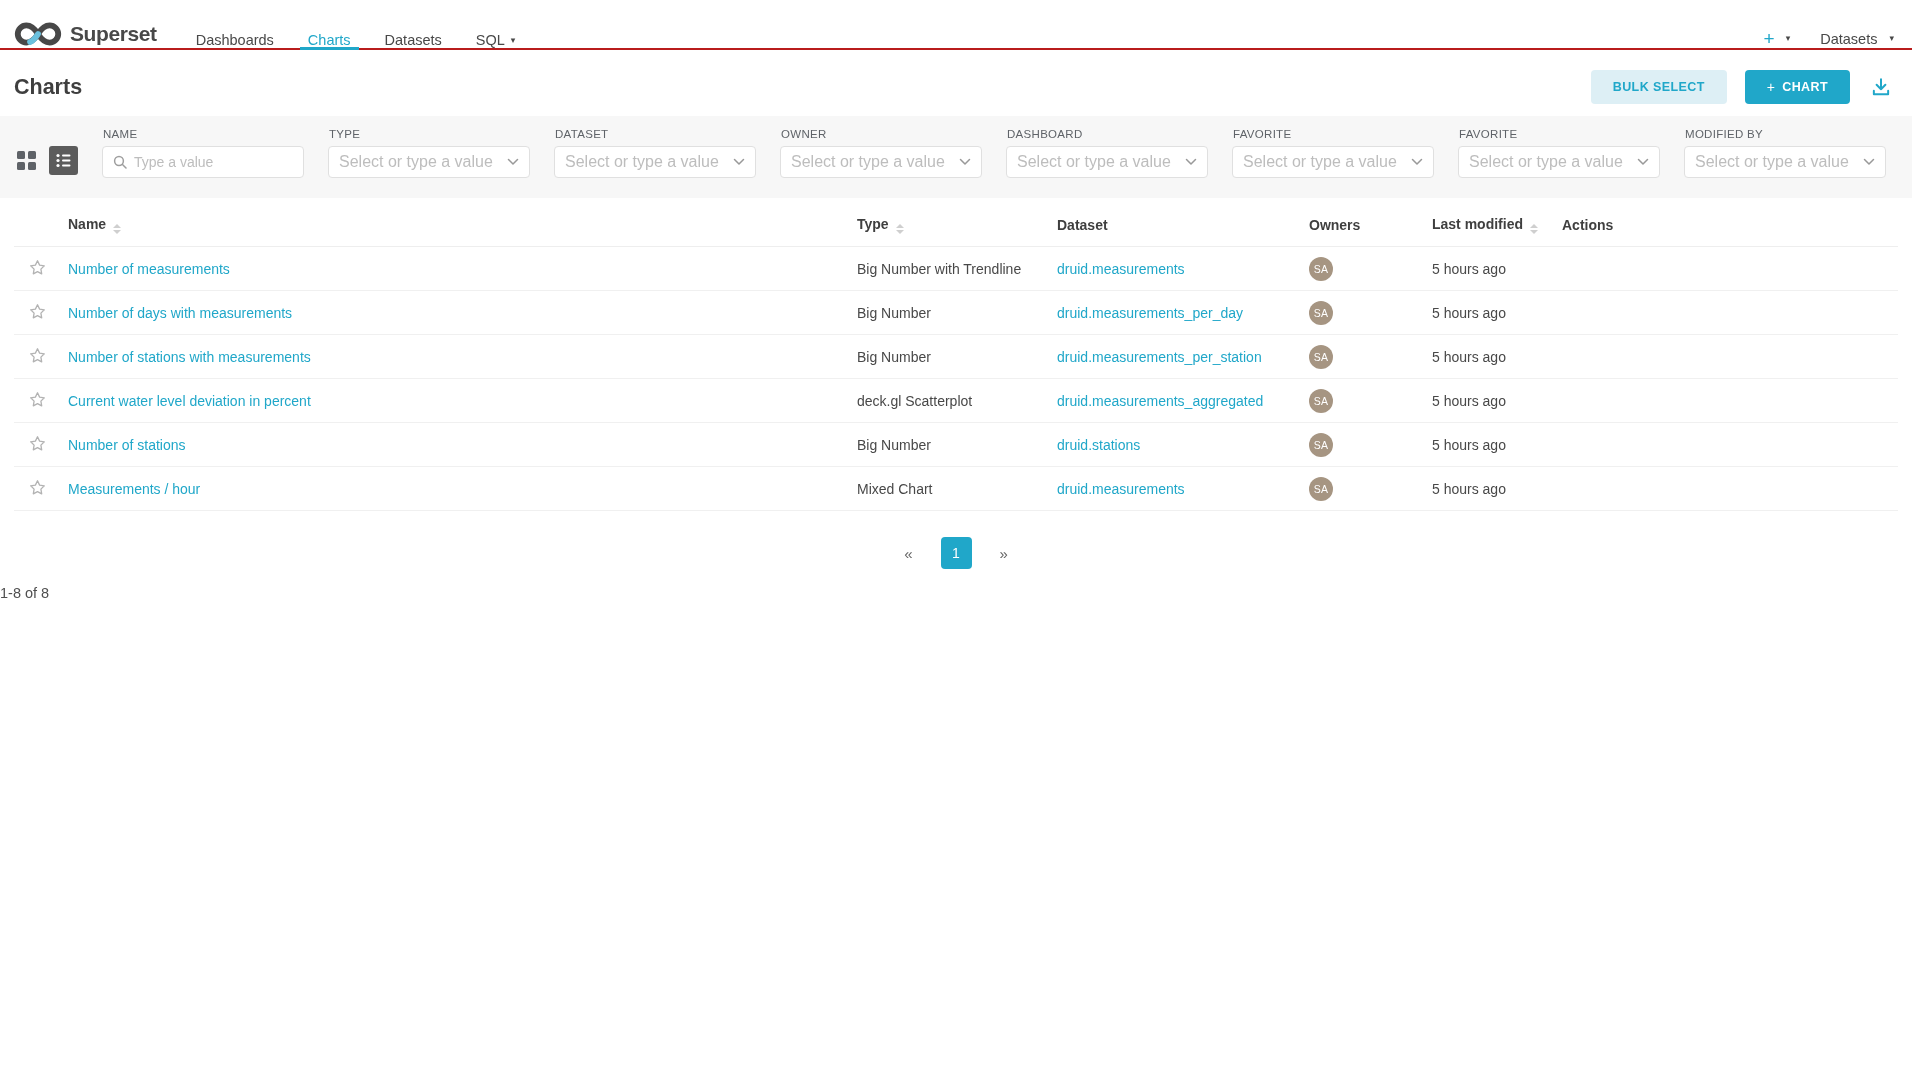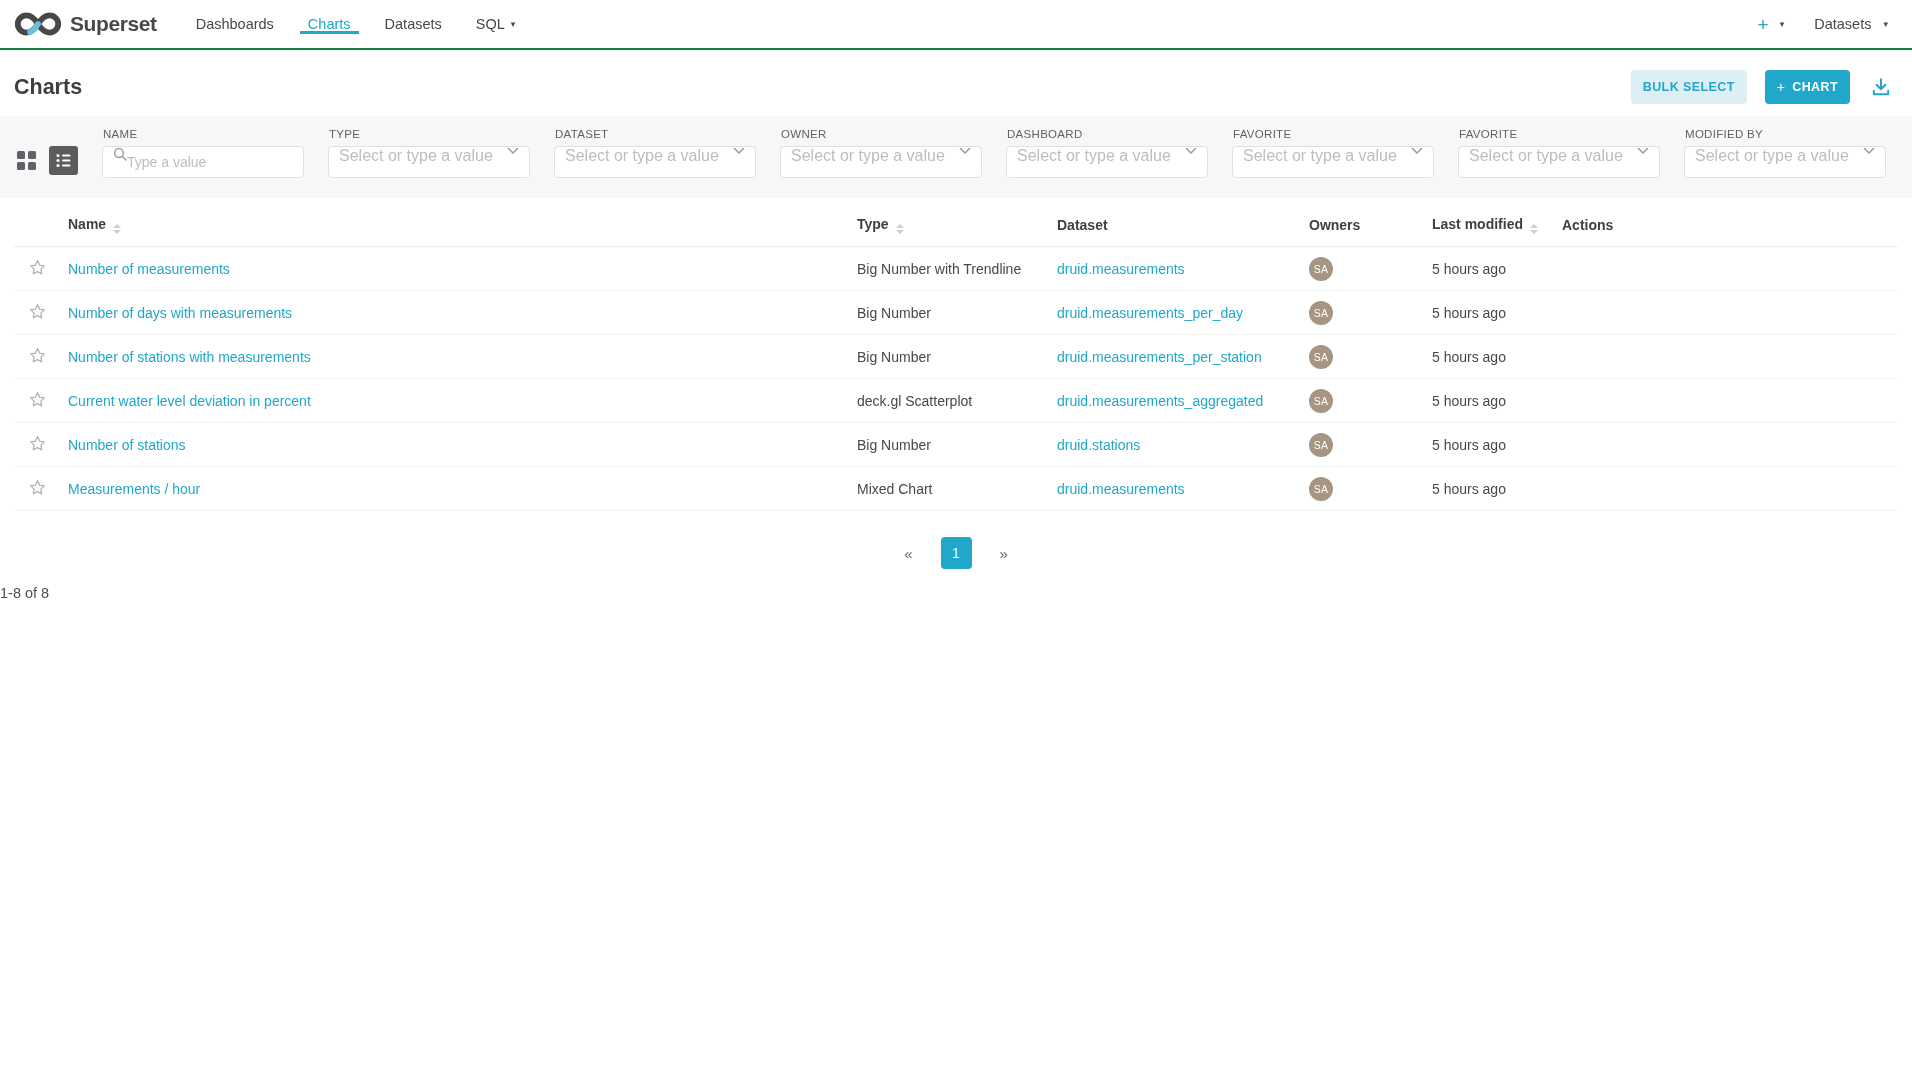--- a/index.html
+++ b/index.html
@@ -4,63 +4,63 @@
 <style>
   :root{
     --primary:#20a7c9; --bulk-bg:#ddeff5; --avatar-bg:#a69582; --logo-accent:#6ac0dd;
   }
   *{box-sizing:border-box;}
   html,body{margin:0;padding:0;background:#fff;color:#484848;
     font-family:"Liberation Sans", sans-serif;}
   body{width:1912px;min-height:1081px;font-size:14px;}
 
   
-  .topnav{display:flex;align-items:center;height:50px;padding:0 24px 0 14px;
-    border-bottom:2px solid #15803d;background:#fff;}
+  .topnav{display:flex;align-items:flex-end;height:50px;padding:0 18px 0 14px;
+    border-bottom:2px solid #b91c1c;background:#fff;}
   .brand{display:flex;align-items:center;gap:8px;margin-right:22px;cursor:pointer;}
   .brand-name{font-size:21px;font-weight:700;letter-spacing:-0.4px;color:#484848;}
   .nav-items{display:flex;list-style:none;margin:0;padding:0;}
   .nav-item{display:flex;align-items:center;padding:0 17px;font-size:14.5px;
     color:#484848;position:relative;cursor:pointer;}
   .nav-item.active{color:var(--primary);}
   .nav-item.active::after{content:"";position:absolute;left:9px;right:9px;bottom:-2px;
     height:3px;background:var(--primary);}
   .caret{font-size:9px;margin-left:6px;color:#484848;line-height:1;}
   .topnav-right{margin-left:auto;display:flex;align-items:center;gap:30px;}
   .plus-link{display:flex;align-items:center;gap:5px;cursor:pointer;}
   .plus-glyph{color:var(--primary);font-size:19px;font-weight:400;line-height:1;}
   .settings-link{display:flex;align-items:center;gap:6px;font-size:14.5px;cursor:pointer;}
 
   
   .page-header{display:flex;align-items:center;padding:20px 18px 12px 14px;}
   .page-title{font-size:21.5px;font-weight:700;margin:0;color:#3f3f3f;}
   .header-actions{margin-left:auto;display:flex;align-items:center;gap:18px;}
   .btn{border:none;border-radius:4px;font-weight:700;font-size:12.5px;
-    letter-spacing:0.4px;padding:10px 12px;cursor:pointer;
+    letter-spacing:0.4px;padding:10px 22px;cursor:pointer;
     font-family:"Liberation Sans",sans-serif;}
   .btn-bulk{color:var(--primary);background:var(--bulk-bg);}
   .btn-primary{color:#fff;background:var(--primary);display:flex;align-items:center;gap:7px;}
   .btn-primary .plus{font-size:14px;font-weight:400;line-height:1;}
   .download-btn{background:none;border:none;cursor:pointer;padding:2px;display:flex;}
 
   
   .filter-bar{background:#f7f7f7;padding:12px 16px 20px;display:flex;
     align-items:flex-end;gap:24px;}
   .view-toggles{display:flex;align-items:center;gap:13px;padding-bottom:3px;}
   .toggle-card{width:20px;height:20px;display:flex;flex-wrap:wrap;gap:3px;cursor:pointer;
     align-content:center;justify-content:center;}
   .toggle-card i{width:8px;height:8px;background:#5f6368;border-radius:1.5px;display:block;}
   .toggle-list{width:29px;height:29px;background:#5c5c5c;border-radius:3px;cursor:pointer;
     display:flex;align-items:center;justify-content:center;}
   .filters{display:flex;gap:24px;}
   .filter{width:202px;}
   .filter-label{display:block;font-size:11.5px;color:#5f6368;letter-spacing:0.3px;
     margin:0 0 6px 1px;}
   .input-box{background:#fff;border:1px solid #e0e0e0;border-radius:4px;height:32px;
-    display:flex;padding:0 10px;}
+    display:flex;align-items:center;padding:0 10px;gap:7px;}
   .input-box input{border:none;outline:none;width:100%;font-size:14px;color:#484848;
     background:transparent;font-family:inherit;padding:0;}
   .input-box input::placeholder{color:#bdbdbd;}
   .select-placeholder{color:#bdbdbd;font-size:16px;flex:1;white-space:nowrap;
     overflow:hidden;text-overflow:ellipsis;}
   .select-box{cursor:pointer;}
 
   
   .chart-table{width:1884px;margin:4px 14px 0;border-collapse:collapse;table-layout:fixed;}
   .chart-table th{text-align:left;font-size:14px;font-weight:700;color:#3f3f3f;

